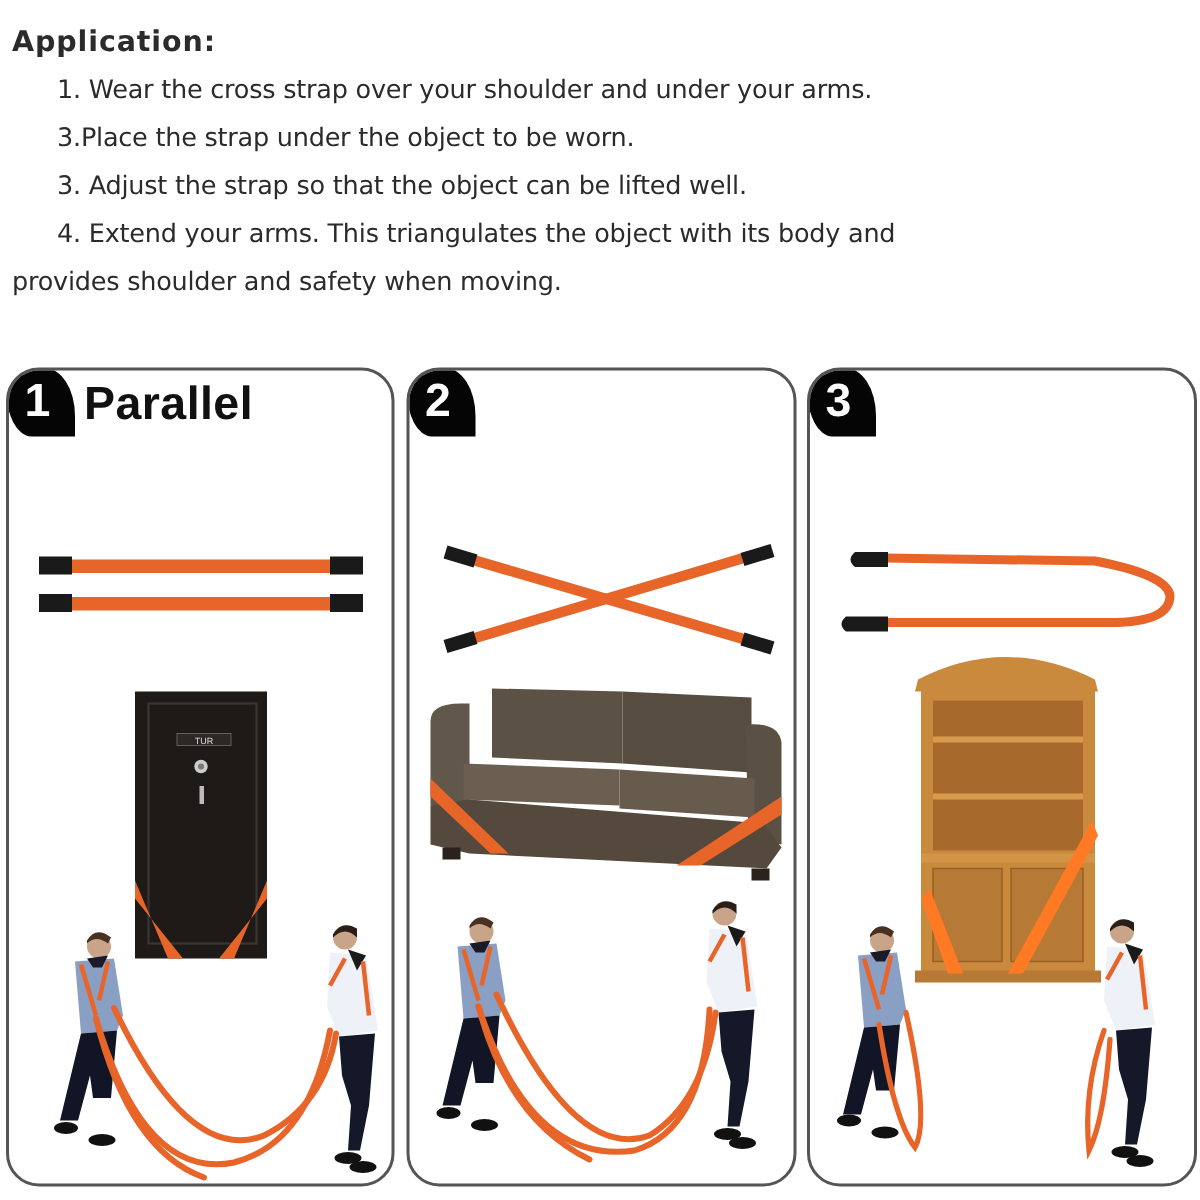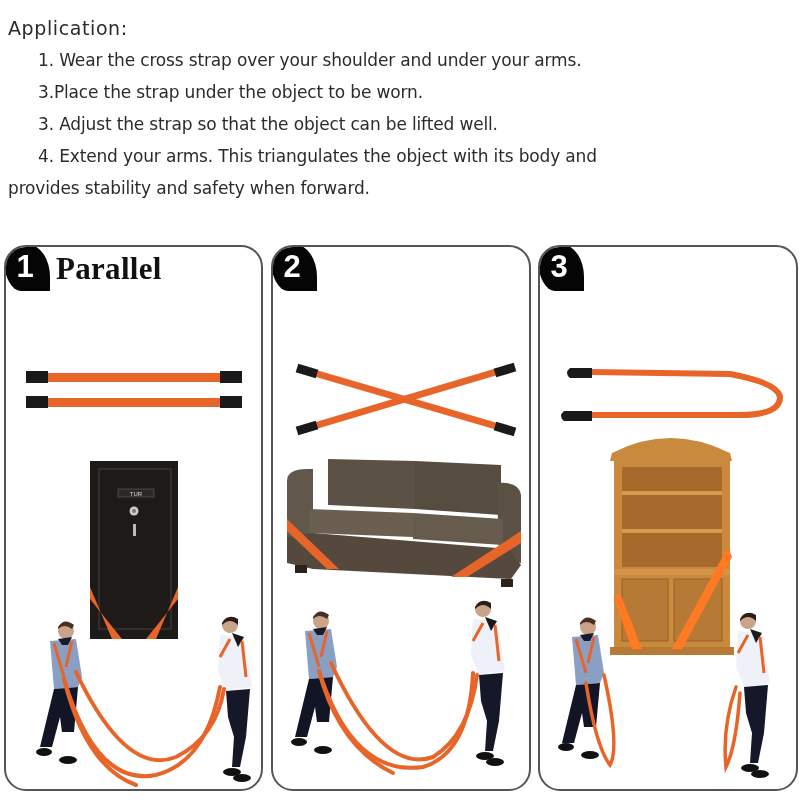--- a/index.html
+++ b/index.html
@@ -1,47 +1,47 @@
 <!DOCTYPE html>
 <html><head>
 <meta charset="utf-8">
 <style>
   html, body { margin: 0; padding: 0; background: #ffffff; }
   body { width: 800px; height: 800px; position: relative; overflow: hidden;
          font-family: "DejaVu Sans", "Liberation Sans", sans-serif; color: #2a2a2a; }
   .instructions { position: absolute; left: 8px; top: 14px; width: 790px; }
-  .app-title { font-size: 19px; font-weight: normal; letter-spacing: 0.6px; color: #2b2b2b;
+  .app-title { font-size: 19px; font-weight: bold; letter-spacing: 0.6px; color: #2b2b2b;
                line-height: 28px; height: 30px; }
   .step { font-size: 17px; line-height: 32px; color: #2b2b2b; white-space: nowrap;
           letter-spacing: -0.15px; }
   .step .indent { display: inline-block; width: 30px; }
   .panel { position: absolute; top: 245px; height: 546px; border: 2px solid #555;
            border-radius: 22px; background: #fff; overflow: hidden; box-sizing: border-box; }
   .panel-1 { left: 4px; width: 259px; }
   .panel-2 { left: 271px; width: 260px; }
   .panel-3 { left: 538px; width: 260px; }
   .badge { position: absolute; left: -2px; top: -2px; width: 46px; height: 46px;
            background: #050505; border-radius: 20px 30px 0 24px / 20px 46px 0 46px;
            display: flex; align-items: center; justify-content: center; }
   .badge-num { color: #fff; font-family: "Liberation Sans", sans-serif; font-weight: bold;
                font-size: 31px; margin-top: -2px; margin-left: -4px; }
-  .panel-title { position: absolute; left: 50px; top: 4px; font-family: Liberation Serif, serif;
+  .panel-title { position: absolute; left: 50px; top: 4px; font-family: Liberation Sans, sans-serif;
                  font-weight: bold; font-size: 31px; color: #111; letter-spacing: 0.3px; }
   .panel svg { position: absolute; left: 0; top: 0; }
 </style>
 </head>
 <body>
 
 <div class="instructions">
   <div class="app-title">Application:</div>
   <div class="step"><span class="indent"></span><span>1. Wear the cross strap over your shoulder and under your arms.</span></div>
   <div class="step"><span class="indent"></span><span>3.Place the strap under the object to be worn.</span></div>
   <div class="step"><span class="indent"></span><span>3. Adjust the strap so that the object can be lifted well.</span></div>
   <div class="step"><span class="indent"></span><span>4. Extend your arms. This triangulates the object with its body and</span></div>
-  <div class="step"><span>provides stability and safety when forward.</span></div>
+  <div class="step"><span>provides shoulder and safety when moving.</span></div>
 </div>
 
 <div class="panel panel-1">
   <svg width="259" height="546" viewBox="0 0 259 546">
 
     <g>
       <rect x="38" y="126" width="180" height="9" fill="#e8652a"></rect>
       <rect x="20" y="124" width="22" height="12" fill="#1a1a1a"></rect>
       <rect x="214" y="124" width="22" height="12" fill="#1a1a1a"></rect>
       <rect x="38" y="151" width="180" height="9" fill="#e8652a"></rect>

